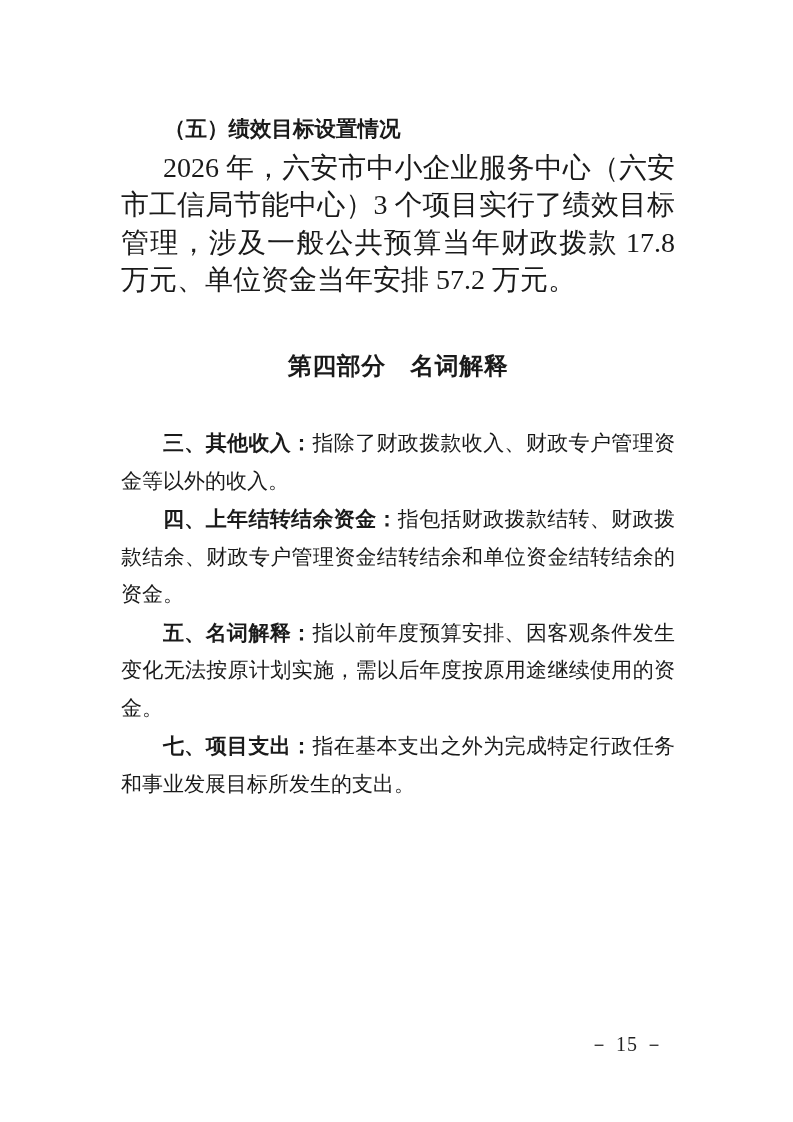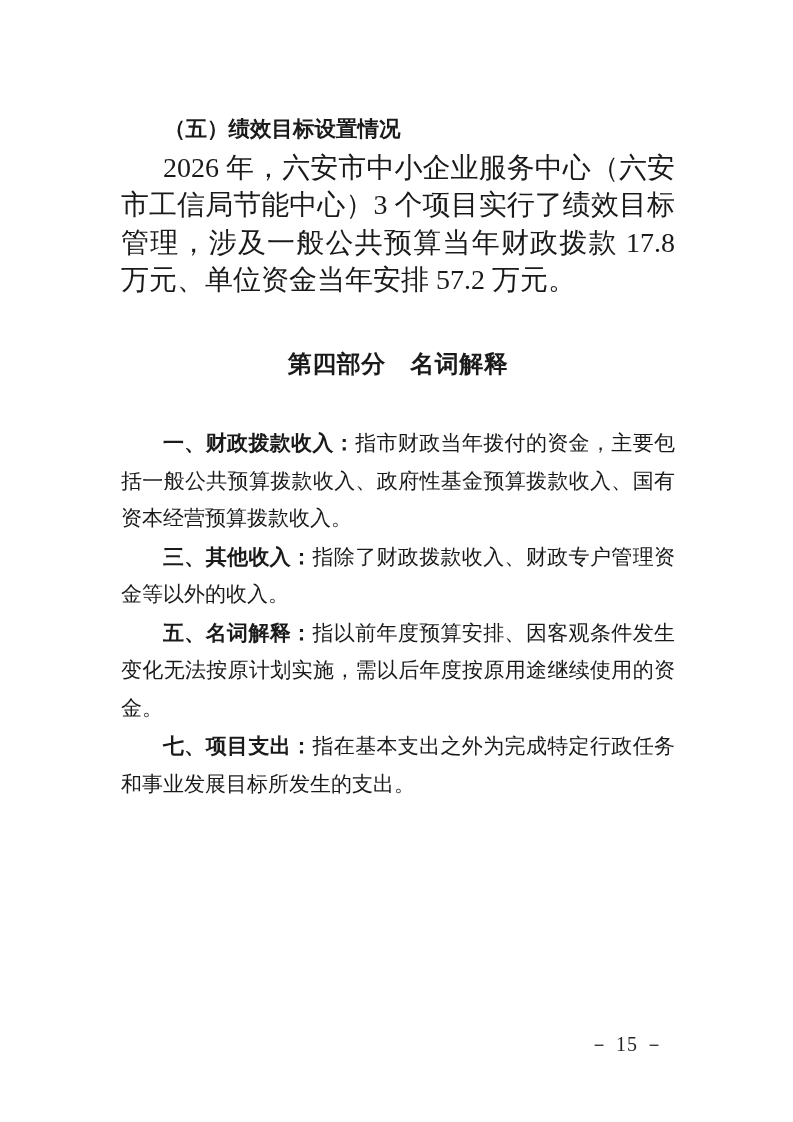--- a/index.html
+++ b/index.html
@@ -30,21 +30,21 @@
   }
   .body-para {
     margin: 0;
     font-size: 28px;
     line-height: 37.5px;
     text-align: justify;
     text-indent: 42px;
   }
   .part-title {
     margin: 48px 0 40px 0;
-    font-family: Liberation Mono, monospace;
+    font-family: Liberation Sans, sans-serif;
     font-weight: 700;
     font-size: 24px;
     line-height: 37.5px;
     text-align: center;
     letter-spacing: 0.5px;
   }
   .term {
     margin: 0;
     font-size: 21px;
     line-height: 37.5px;
@@ -70,25 +70,25 @@
 <body>
 
 <div class="page">
 
   <h3 class="sub-heading">（五）绩效目标设置情况</h3>
 
   <p class="body-para">2026 年，六安市中小企业服务中心（六安市工信局节能中心）3 个项目实行了绩效目标管理，涉及一般公共预算当年财政拨款 17.8 万元、单位资金当年安排 57.2 万元。</p>
 
   <h2 class="part-title">第四部分　名词解释</h2>
 
-  <p class="term"><span class="term-label">一、财政拨款收入：</span><span class="term-text">指市财政当年拨付的资金，主要包括一般公共预算拨款收入、政府性基金预算拨款收入、国有资本经营预算拨款收入。</span></p>
 
 
   <p class="term"><span class="term-label">三、其他收入：</span><span class="term-text">指除了财政拨款收入、财政专户管理资金等以外的收入。</span></p>
 
+  <p class="term"><span class="term-label">四、上年结转结余资金：</span><span class="term-text">指包括财政拨款结转、财政拨款结余、财政专户管理资金结转结余和单位资金结转结余的资金。</span></p>
 
   <p class="term"><span class="term-label">五、名词解释：</span><span class="term-text">指以前年度预算安排、因客观条件发生变化无法按原计划实施，需以后年度按原用途继续使用的资金。</span></p>
 
 
   <p class="term"><span class="term-label">七、项目支出：</span><span class="term-text">指在基本支出之外为完成特定行政任务和事业发展目标所发生的支出。</span></p>
 
   <div class="page-number">－ 15 －</div>
 
 </div>
 

